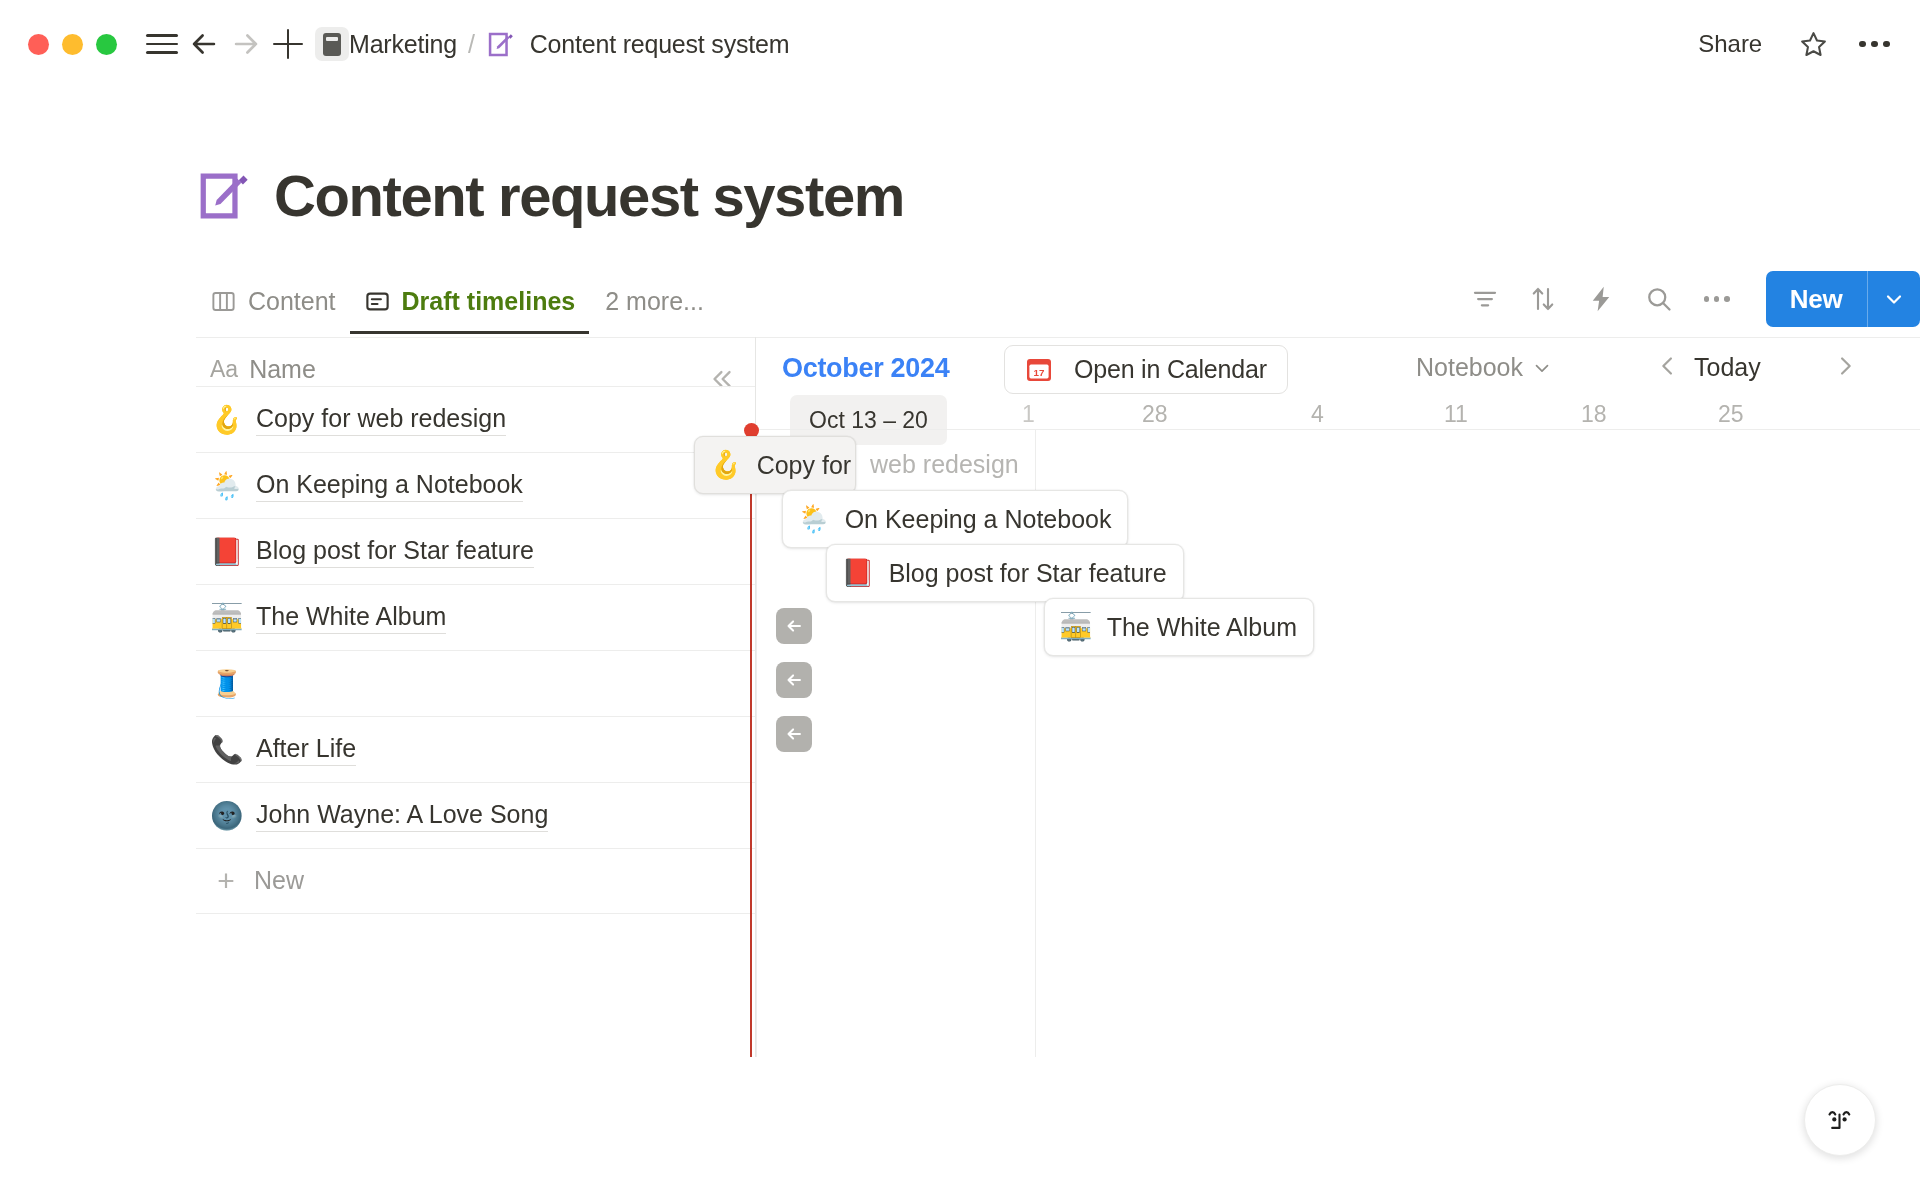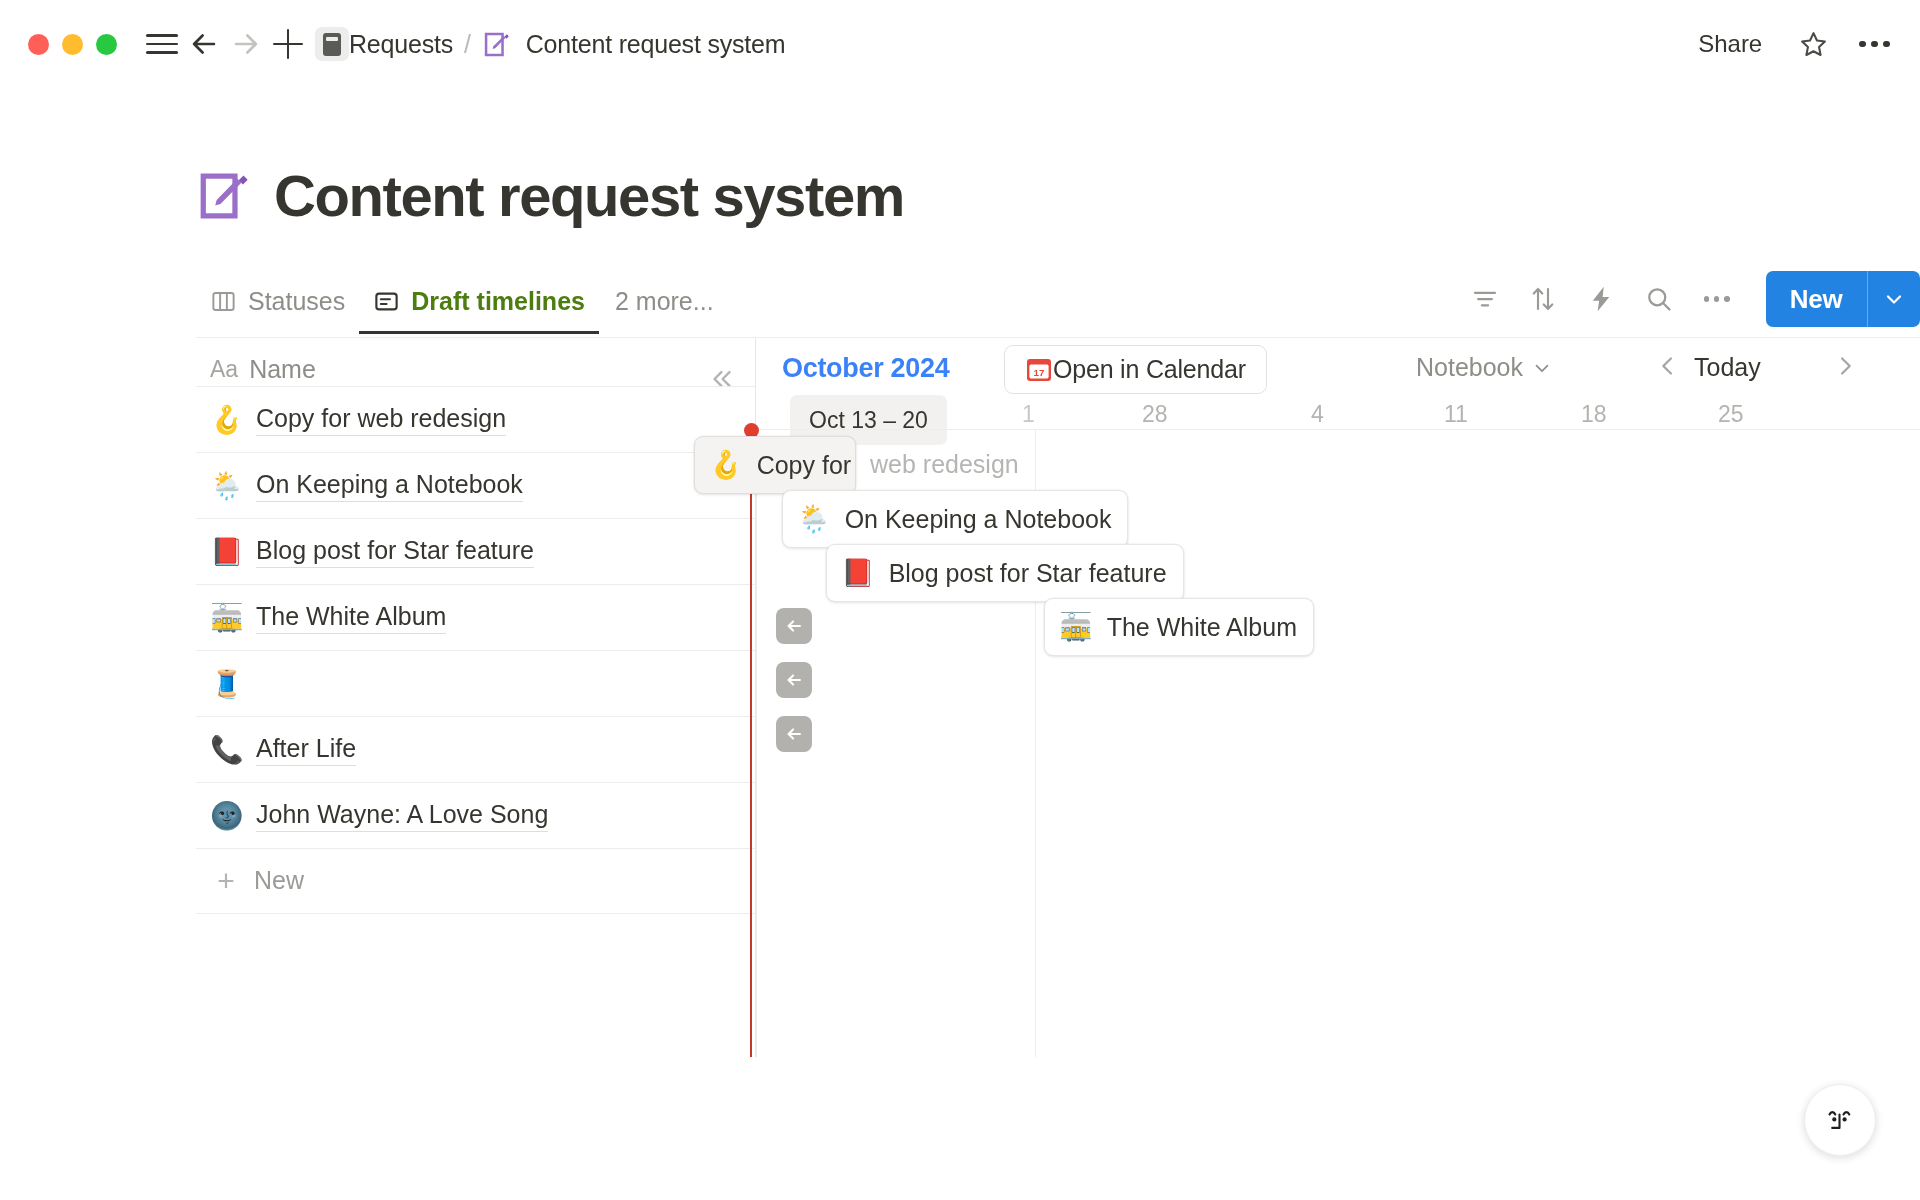--- a/index.html
+++ b/index.html
@@ -155,21 +155,21 @@
   .row.new-row .nm { color:#9B9A97; border-bottom:none; }
 
   
   .tl-head { position:absolute; left: 0; top: 0; width: 100%; height: 92px; }
   .tl-month {
     position:absolute; left: 26px; top: 16px;
     font-size: 27px; font-weight: bold; color:#3b82f6; letter-spacing:-0.3px;
   }
   .open-cal {
     position:absolute; left: 248px; top: 8px;
-    height: 49px; display:flex; align-items:center; gap: 0;
+    height: 49px; display:flex; align-items:center; gap: 21px;
     padding: 0 20px; border: 1.4px solid #E3E2E0; border-radius: 9px;
     background: #fff;
   }
   .open-cal .cal-ico { width: 28px; height: 28px; flex:none; }
   .open-cal .t { font-size: 25px; color:#37352F; letter-spacing:-0.2px; white-space: nowrap; }
 
   .quarter {
     position:absolute; left: 660px; top: 16px;
     display:flex; align-items:center; gap: 8px;
     font-size: 25px; color: #8E8D88;
@@ -262,21 +262,21 @@
 
     <div class="tb-icon">
       <span class="plus"></span>
     </div>
 
     <div class="ws-badge">
       <span class="ws-glyph"></span>
     </div>
 
     <div class="crumb">
-      <span>Requests</span>
+      <span>Marketing</span>
       <span class="crumb-sep">/</span>
       <svg class="pencil-icon" viewBox="0 0 32 32" fill="none">
         <path d="M4.2 5.2h17v21.6h-17z" stroke="#9B6FC9" stroke-width="2.6"></path>
         <path d="M11 20.6l2.6-.7L24.4 9.1l-2-2L11.7 17.9z" fill="#9B6FC9"></path>
         <path d="M23.2 7.9l2.4-2.4 2.1 2.1-2.4 2.4z" fill="#8356B5"></path>
       </svg>
       <span>Content request system</span>
     </div>
 
     <div class="tb-right">
@@ -305,21 +305,21 @@
     <div class="tabs">
 
 
       <div class="tab">
         <span class="tab-ico">
           <svg viewBox="0 0 24 24" fill="none" stroke="#9B9A97" stroke-width="1.7">
             <rect x="3" y="4.5" width="18" height="15" rx="2"></rect>
             <path d="M9 4.5v15M15 4.5v15"></path>
           </svg>
         </span>
-        <span>Statuses</span>
+        <span>Content</span>
       </div>
 
       <div class="tab active">
         <span class="tab-ico">
           <svg viewBox="0 0 24 24" fill="none" stroke="#37352F" stroke-width="1.9">
             <rect x="3" y="5" width="18" height="14" rx="2.4"></rect>
             <path d="M7 10h8M7 14.2h5" stroke-linecap="round"></path>
           </svg>
         </span>
         <span>Draft timelines</span>

